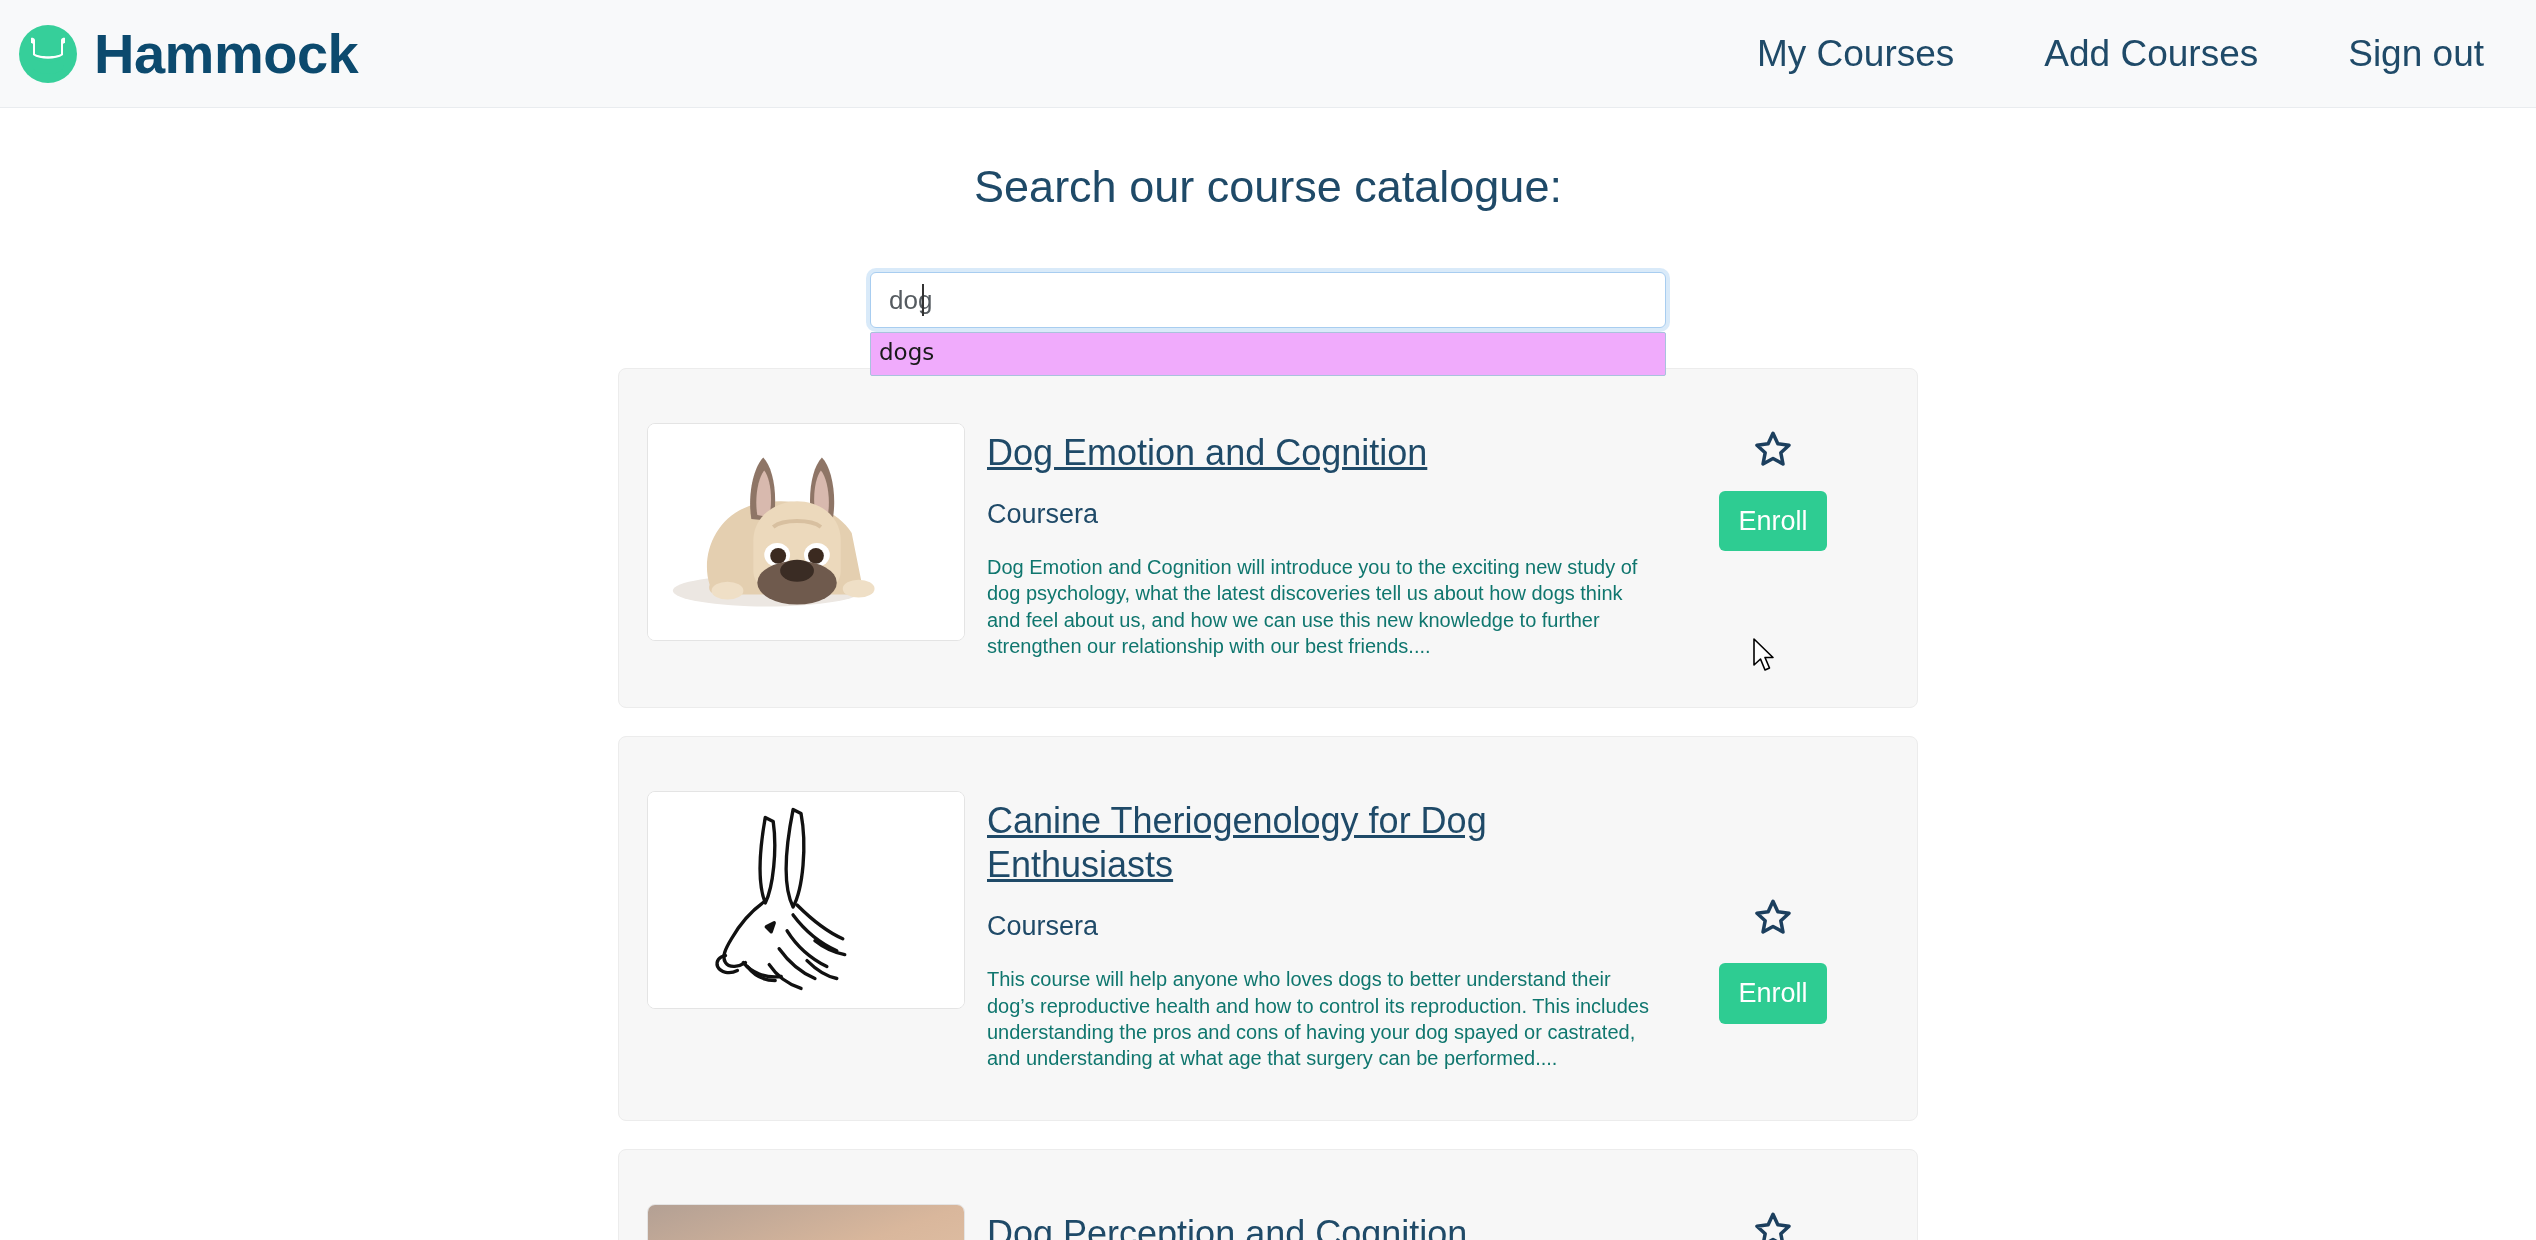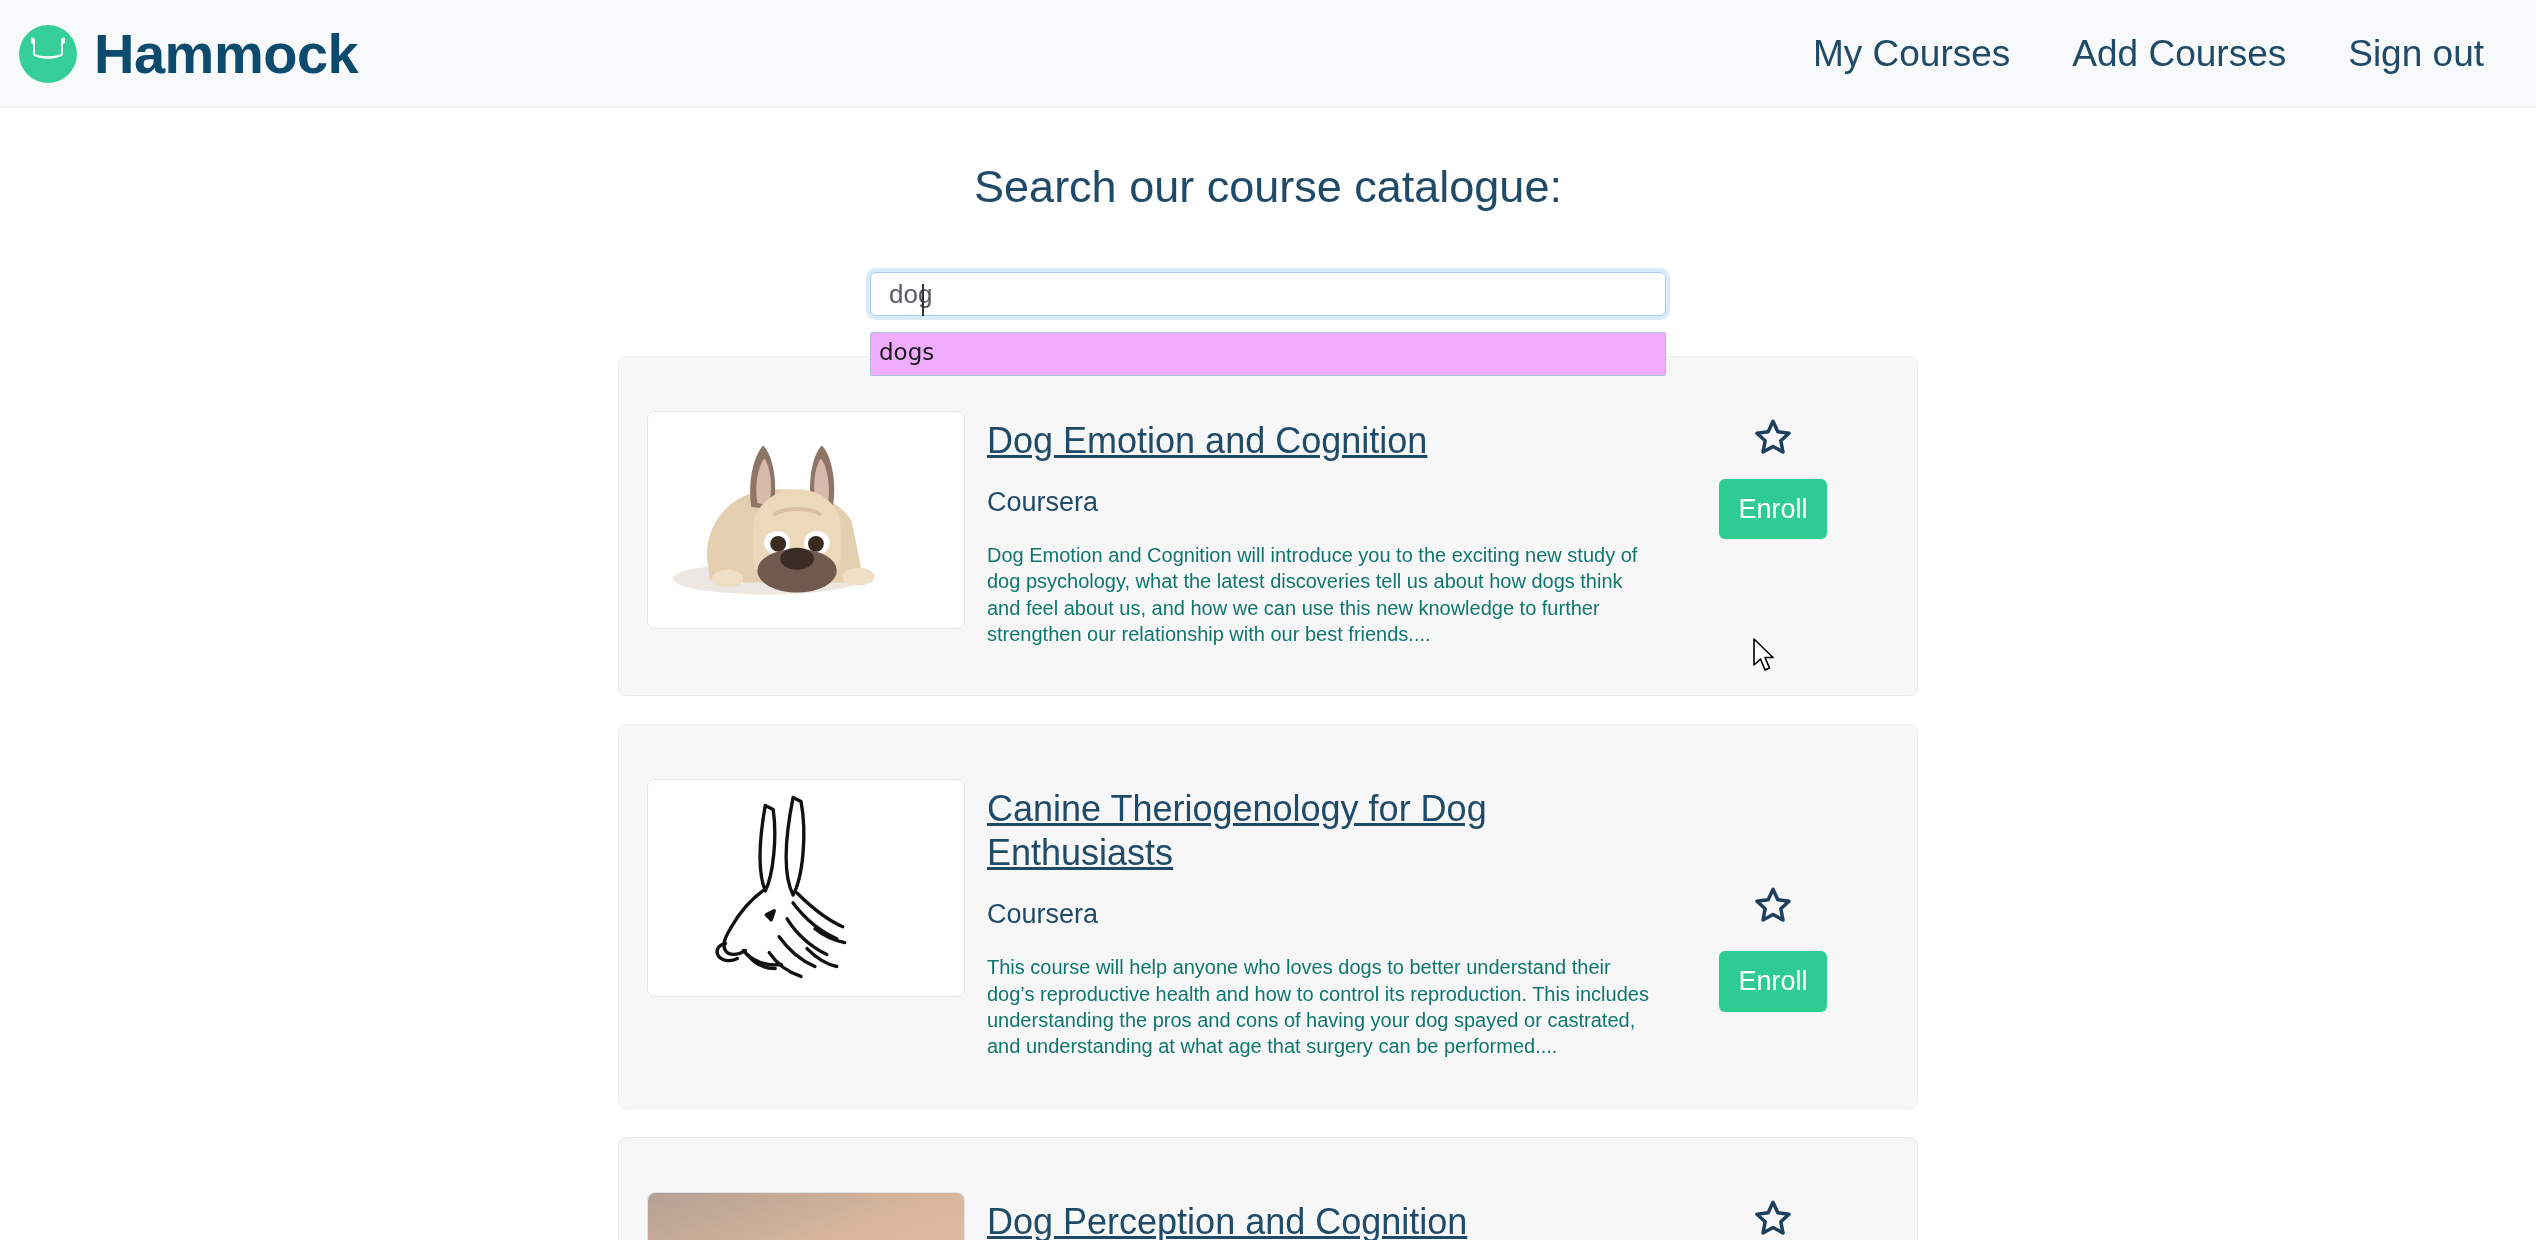--- a/index.html
+++ b/index.html
@@ -34,21 +34,21 @@
     font-weight: 700;
     color: #0c4a6e;
     letter-spacing: -0.5px;
     line-height: 1;
     white-space: nowrap;
   }
   .nav-links {
     margin-left: auto;
     display: flex;
     align-items: center;
-    gap: 62px;
+    gap: 90px;
   }
   .nav-link {
     font-size: 37px;
     color: #1f4a68;
     text-decoration: none;
     white-space: nowrap;
     line-height: 1;
     font-weight: 400;
   }
 
@@ -69,21 +69,21 @@
 
   
   .search-wrap {
     width: 796px;
     margin: 58px auto 0 auto;
     position: relative;
   }
   .search-input {
     display: block;
     width: 100%;
-    height: 44px;
+    height: 56px;
     padding: 4px 18px;
     font-size: 26px;
     font-family: "Liberation Sans", sans-serif;
     color: #555b60;
     background: #ffffff;
     border: 1px solid #a8cdf0;
     border-radius: 6px;
     outline: none;
     box-shadow: 0 0 0 4px rgba(130,185,235,0.30);
   }

